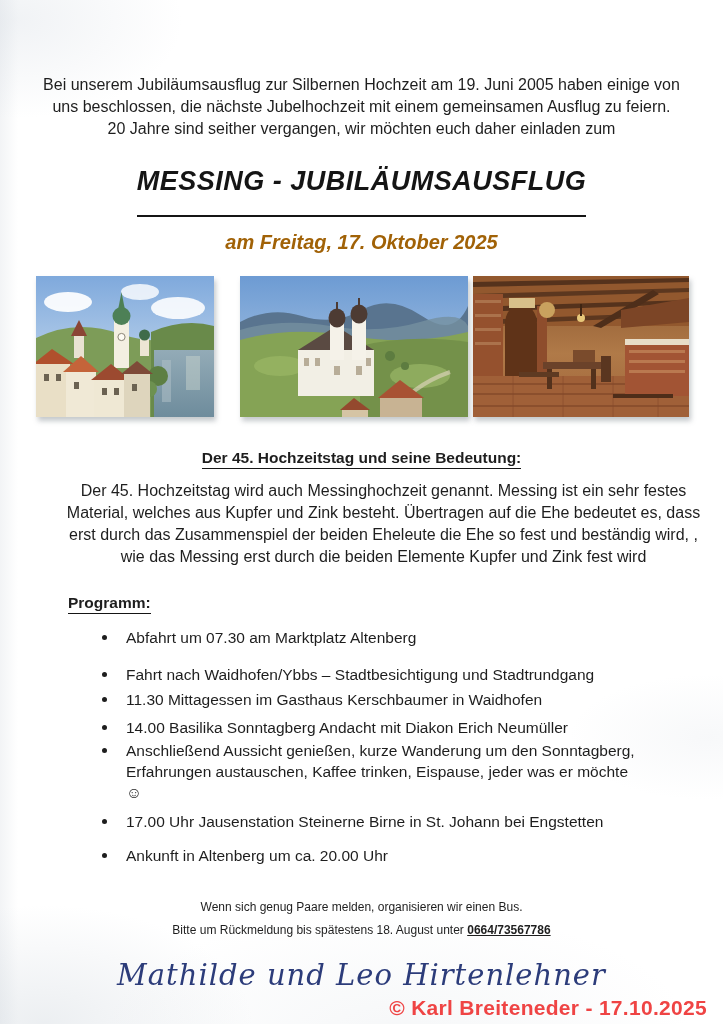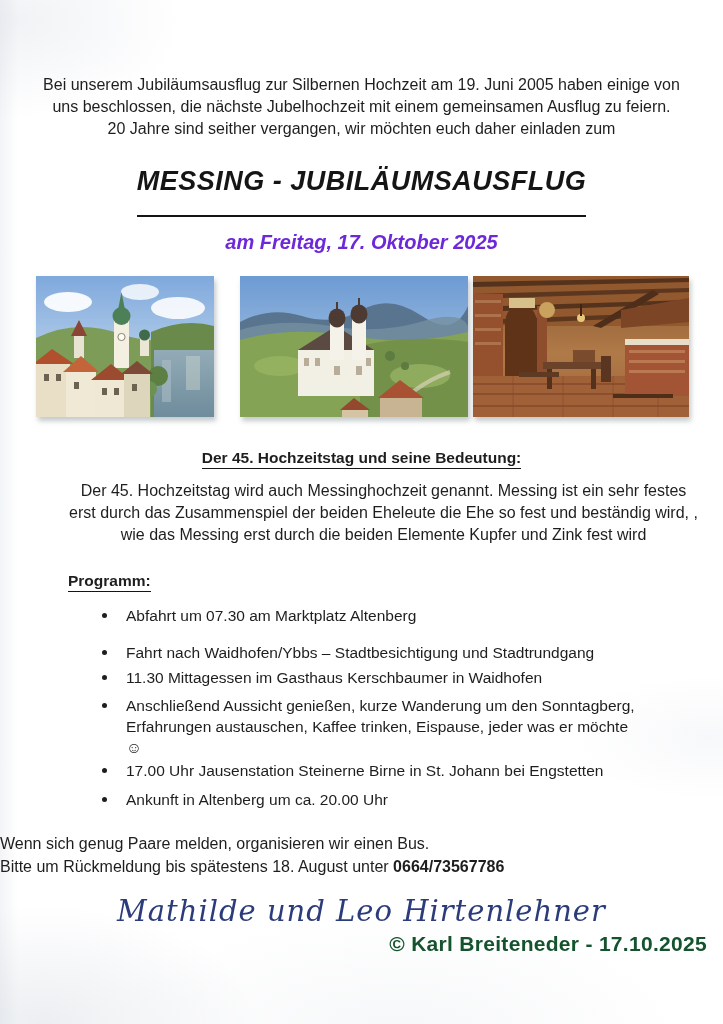--- a/index.html
+++ b/index.html
@@ -18,21 +18,21 @@
       radial-gradient(200px 90px  at 98% 72%, rgba(200,208,216,.14), transparent 70%),
       linear-gradient(90deg, rgba(184,194,204,.18), rgba(184,194,204,0) 2.5%);
   }
   .page{position:absolute;inset:0;}
   .intro{margin-top:74px;text-align:center;font-size:16px;line-height:22px;}
   .title-wrap{margin-top:26px;text-align:center;}
   .title{
     display:inline-block;font-size:27px;font-weight:bold;font-style:italic;
     letter-spacing:.5px;border-bottom:2.5px solid #151515;padding-bottom:18px;color:#151515;
   }
-  .subtitle{margin-top:14px;text-align:center;font-size:20px;font-weight:bold;font-style:italic;color:#6d28d9;}
+  .subtitle{margin-top:14px;text-align:center;font-size:20px;font-weight:bold;font-style:italic;color:#a16207;}
   .photos{margin-top:22px;margin-left:36px;display:flex;align-items:flex-start;}
   .photo{display:block;box-shadow:2px 4px 5px rgba(90,100,110,.35);}
   .photo1{margin-right:26px;}
   .photo2{margin-right:5px;}
   .meaning-heading-wrap{margin-top:32px;text-align:center;}
   .meaning-heading{
     display:inline-block;font-size:15.5px;font-weight:bold;
     border-bottom:1.5px solid #151515;padding-bottom:1px;
   }
   .meaning-body{margin-top:11px;text-align:center;font-size:16px;line-height:22px;margin-left:44px;}
@@ -49,30 +49,30 @@
     content:"";position:absolute;left:6px;top:8px;width:5px;height:5px;
     border-radius:50%;background:#1e1e1e;
   }
   ul.program li:nth-child(1){margin-top:0;}
   ul.program li:nth-child(2){margin-top:16px;}
   ul.program li:nth-child(3){margin-top:4px;}
   ul.program li:nth-child(4){margin-top:7px;}
   ul.program li:nth-child(5){margin-top:2px;}
   ul.program li:nth-child(6){margin-top:8px;}
   ul.program li:nth-child(7){margin-top:13px;}
-  .bus-note{margin-top:22px;text-align:left;font-size:16px;line-height:23px;}
-  .bus-note .phone{font-weight:bold;}
+  .bus-note{margin-top:30px;text-align:center;font-size:12px;line-height:23px;}
+  .bus-note .phone{font-weight:bold;text-decoration:underline;}
   .signature{
     margin-top:16px;text-align:center;
     font-family:cursive,"DejaVu Serif",serif;
     font-style:italic;font-size:29px;letter-spacing:1px;color:#2c3c7a;
   }
   .copyright{
     margin-top:4px;text-align:right;padding-right:16px;
-    font-size:21px;font-weight:bold;color:#14532d;letter-spacing:.3px;
+    font-size:21px;font-weight:bold;color:#ef4444;letter-spacing:.3px;
   }
 </style>
 </head>
 <body>
 
 <div class="scan-bg"></div>
 
 <div class="page">
 
   <div class="intro">
@@ -215,32 +215,34 @@
       <rect x="107" y="28" width="2" height="12" fill="#3f2513"></rect>
     </svg>
   </div>
 
   <div class="meaning-heading-wrap">
     <span class="meaning-heading">Der 45. Hochzeitstag und seine Bedeutung:</span>
   </div>
 
   <div class="meaning-body">
     <div>Der 45. Hochzeitstag wird auch Messinghochzeit genannt. Messing ist ein sehr festes</div>
+    <div>Material, welches aus Kupfer und Zink besteht. Übertragen auf die Ehe bedeutet es, dass</div>
     <div>erst durch das Zusammenspiel der beiden Eheleute die Ehe so fest und beständig wird, ,</div>
     <div>wie das Messing erst durch die beiden Elemente Kupfer und Zink fest wird</div>
   </div>
 
   <div class="program-heading-wrap">
     <span class="program-heading">Programm:</span>
   </div>
 
   <ul class="program">
     <li>Abfahrt um 07.30 am Marktplatz Altenberg</li>
     <li>Fahrt nach Waidhofen/Ybbs – Stadtbesichtigung und Stadtrundgang</li>
     <li>11.30 Mittagessen im Gasthaus Kerschbaumer in Waidhofen</li>
+    <li>14.00 Basilika Sonntagberg Andacht mit Diakon Erich Neumüller</li>
     <li>Anschließend Aussicht genießen, kurze Wanderung um den Sonntagberg, Erfahrungen austauschen, Kaffee trinken, Eispause, jeder was er möchte ☺</li>
     <li>17.00 Uhr Jausenstation Steinerne Birne in St. Johann bei Engstetten</li>
     <li>Ankunft in Altenberg um ca. 20.00 Uhr</li>
   </ul>
 
   <div class="bus-note">
     <div>Wenn sich genug Paare melden, organisieren wir einen Bus.</div>
     <div>
       <span>Bitte um Rückmeldung bis spätestens 18. August unter </span>
       <span class="phone">0664/73567786</span>

